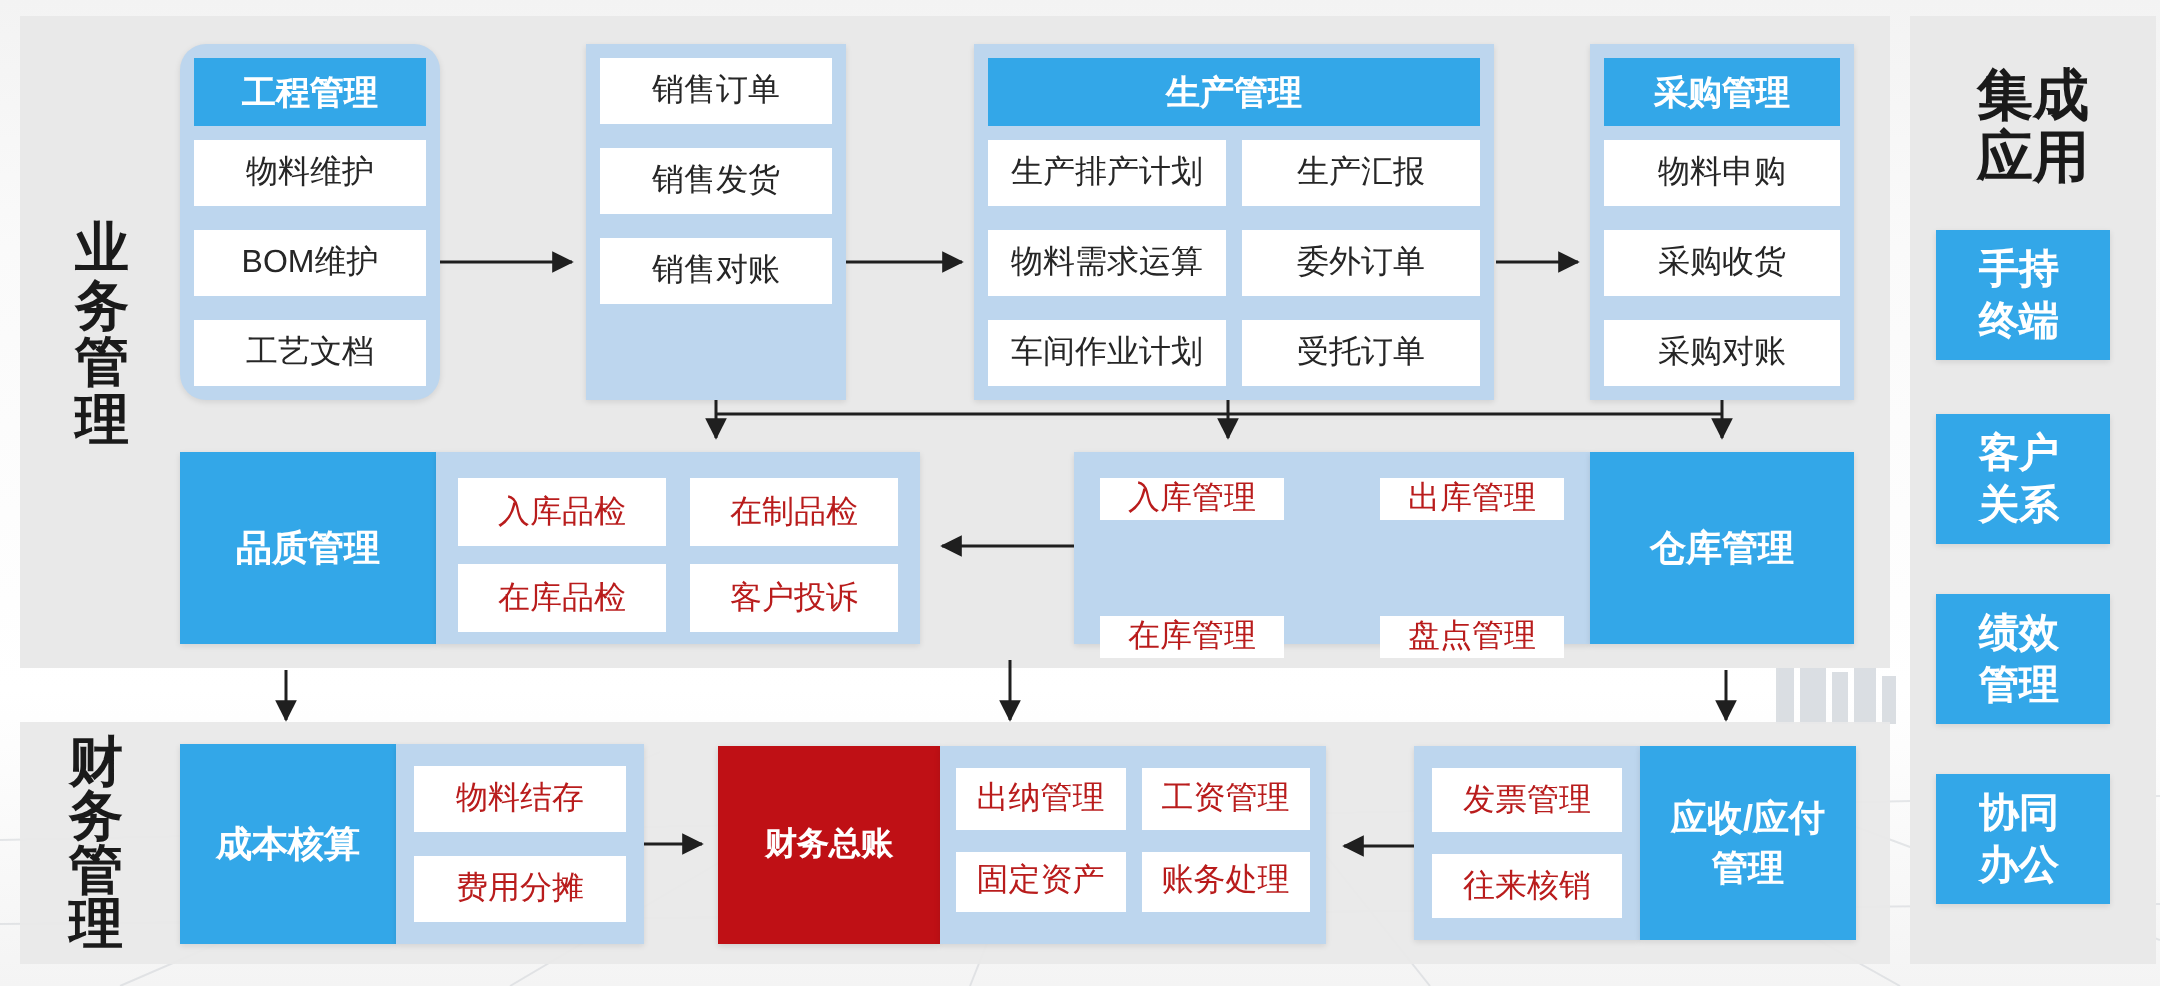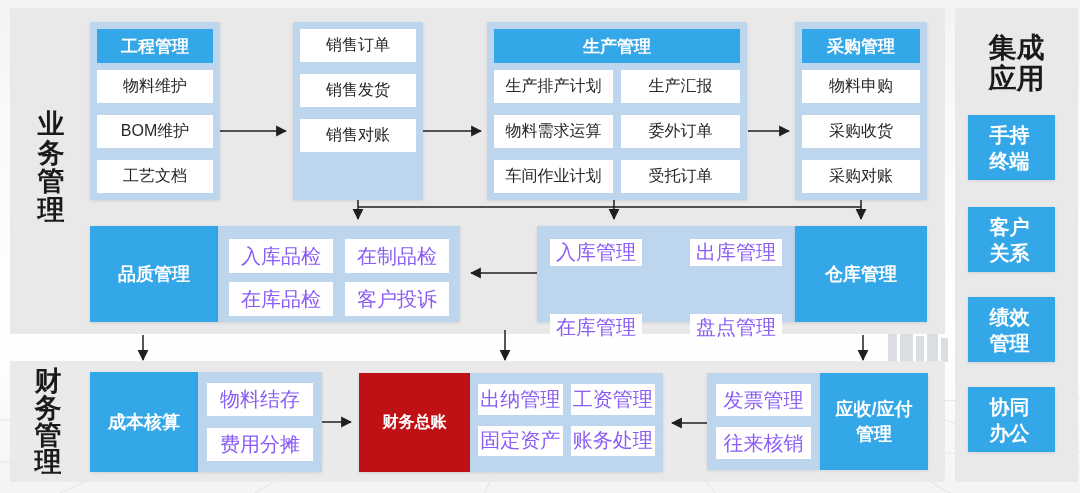--- a/index.html
+++ b/index.html
@@ -43,21 +43,21 @@
   .red-box{
     position:absolute;z-index:2;background:#bf1015;color:#fff;font-size:16px;font-weight:700;
     display:flex;align-items:center;justify-content:center;
     box-shadow:0 1px 3px rgba(0,0,0,.12);
   }
   .lb-cont{
     position:absolute;z-index:2;background:#bdd6ee;box-sizing:border-box;
     box-shadow:0 1px 3px rgba(0,0,0,.10);
   }
   .lb-cont .cell{
-    background:#fff;color:#8b5cf6;font-size:20px;font-weight:500;
+    background:#fff;color:#b91c1c;font-size:16px;font-weight:500;
     display:flex;align-items:center;justify-content:center;
   }
   .grid22{display:grid;grid-template-columns:1fr 1fr;}
   .vstack{display:flex;flex-direction:column;justify-content:space-between;}
   .int-title{
     position:absolute;z-index:2;left:955px;top:32px;width:123px;text-align:center;
     font-size:28px;font-weight:700;color:#1a1a1a;line-height:1.12;
   }
   .int-title span{display:inline-block;width:2.1em;word-break:break-all;}
   .int-box{
@@ -94,21 +94,21 @@
     </g>
   </svg>
 
   <div class="panel business" style="left:10px;top:8px;width:935px;height:326px;"></div>
   <div class="panel finance" style="left:10px;top:361px;width:935px;height:121px;"></div>
   <div class="panel" style="left:955px;top:8px;width:123px;height:474px;"></div>
 
   <div class="vlabel" style="left:36px;top:110px;">业务管理</div>
   <div class="vlabel" style="left:33px;top:368px;line-height:1.0;">财务管理</div>
 
-  <div class="col-container" style="left:90px;width:130px;">
+  <div class="col-container" style="left:90px;width:130px;border-radius:13px;">
     <div class="col-header">工程管理</div>
     <div class="col-item">物料维护</div>
     <div class="col-item">BOM维护</div>
     <div class="col-item">工艺文档</div>
   </div>
 
   <div class="col-container" style="left:293px;width:130px;">
     <div class="col-item">销售订单</div>
     <div class="col-item">销售发货</div>
     <div class="col-item">销售对账</div>

